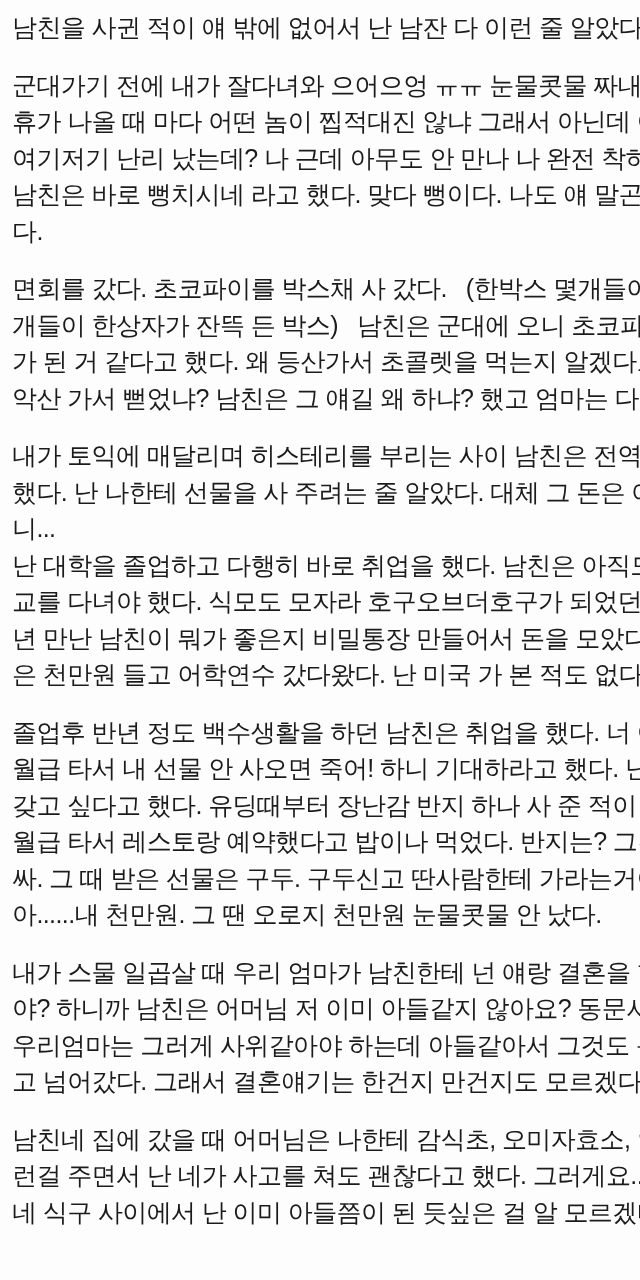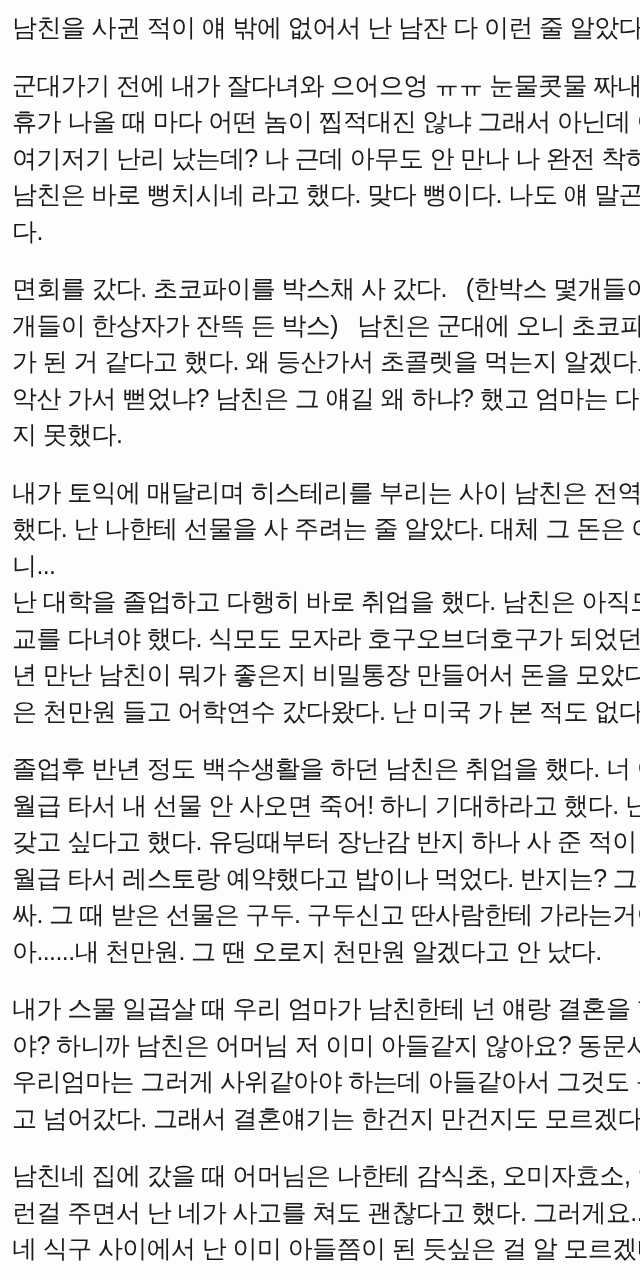--- a/index.html
+++ b/index.html
@@ -50,40 +50,39 @@
     <div class="line">여기저기 난리 났는데? 나 근데 아무도 안 만나 나 완전 착하지? 이랬다.</div>
     <div class="line">남친은 바로 뻥치시네 라고 했다. 맞다 뻥이다. 나도 얘 말곤 아무도 없</div>
     <div class="line">다.</div>
   </div>
 
   <div class="para">
     <div class="line">면회를 갔다. 초코파이를 박스채 사 갔다.   (한박스 몇개들이 말고 그 몇</div>
     <div class="line">개들이 한상자가 잔뜩 든 박스)   남친은 군대에 오니 초코파이가 종교</div>
     <div class="line">가 된 거 같다고 했다. 왜 등산가서 초콜렛을 먹는지 알겠다고. 그래서 설</div>
     <div class="line">악산 가서 뻗었냐? 남친은 그 얘길 왜 하냐? 했고 엄마는 다행히 눈치채</div>
-    <div class="line">지 못했다.</div>
   </div>
 
   <div class="para">
     <div class="line">내가 토익에 매달리며 히스테리를 부리는 사이 남친은 전역하고 알바를</div>
     <div class="line">했다. 난 나한테 선물을 사 주려는 줄 알았다. 대체 그 돈은 어디다 쓴 거</div>
     <div class="line">니...</div>
     <div class="line">난 대학을 졸업하고 다행히 바로 취업을 했다. 남친은 아직도 한참 더 학</div>
     <div class="line">교를 다녀야 했다. 식모도 모자라 호구오브더호구가 되었던 나는 이십</div>
     <div class="line">년 만난 남친이 뭐가 좋은지 비밀통장 만들어서 돈을 모았다. 걘 내가 모</div>
     <div class="line">은 천만원 들고 어학연수 갔다왔다. 난 미국 가 본 적도 없다.</div>
   </div>
 
   <div class="para">
     <div class="line">졸업후 반년 정도 백수생활을 하던 남친은 취업을 했다. 너 이 번에도 첫</div>
     <div class="line">월급 타서 내 선물 안 사오면 죽어! 하니 기대하라고 했다. 난 커플링이</div>
     <div class="line">갖고 싶다고 했다. 유딩때부터 장난감 반지 하나 사 준 적이 없었다. 첫</div>
     <div class="line">월급 타서 레스토랑 예약했다고 밥이나 먹었다. 반지는? 그건 너무 비</div>
     <div class="line">싸. 그 때 받은 선물은 구두. 구두신고 딴사람한테 가라는거야 뭐야....</div>
-    <div class="line">아......내 천만원. 그 땐 오로지 천만원 알겠다고 안 났다.</div>
+    <div class="line">아......내 천만원. 그 땐 오로지 천만원 눈물콧물 안 났다.</div>
   </div>
 
   <div class="para">
     <div class="line">내가 스물 일곱살 때 우리 엄마가 남친한테 넌 얘랑 결혼을 할거야 말거</div>
     <div class="line">야? 하니까 남친은 어머님 저 이미 아들같지 않아요? 동문서답을 했다.</div>
     <div class="line">우리엄마는 그러게 사위같아야 하는데 아들같아서 그것도 문제네.. 하</div>
     <div class="line">고 넘어갔다. 그래서 결혼얘기는 한건지 만건지도 모르겠다.</div>
   </div>
 
   <div class="para">

